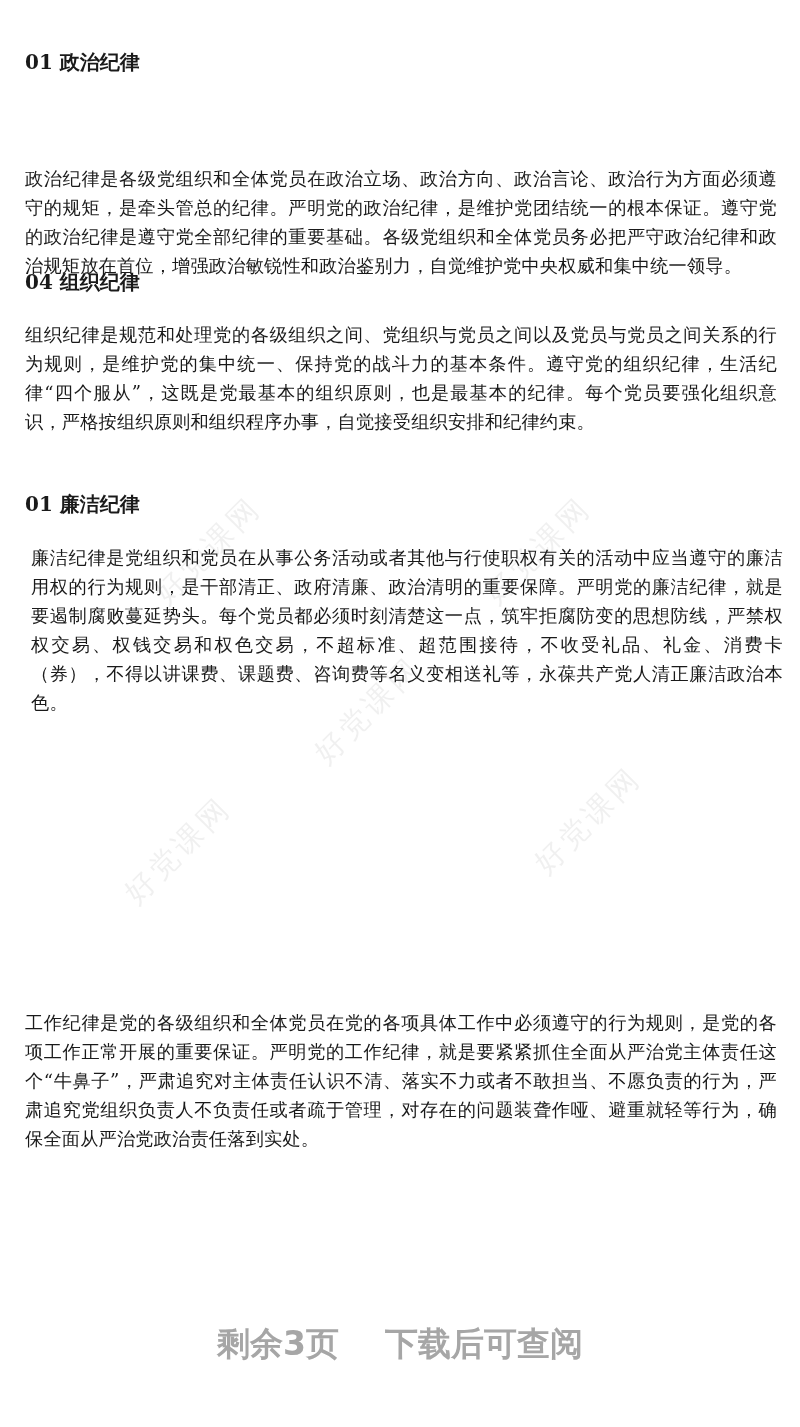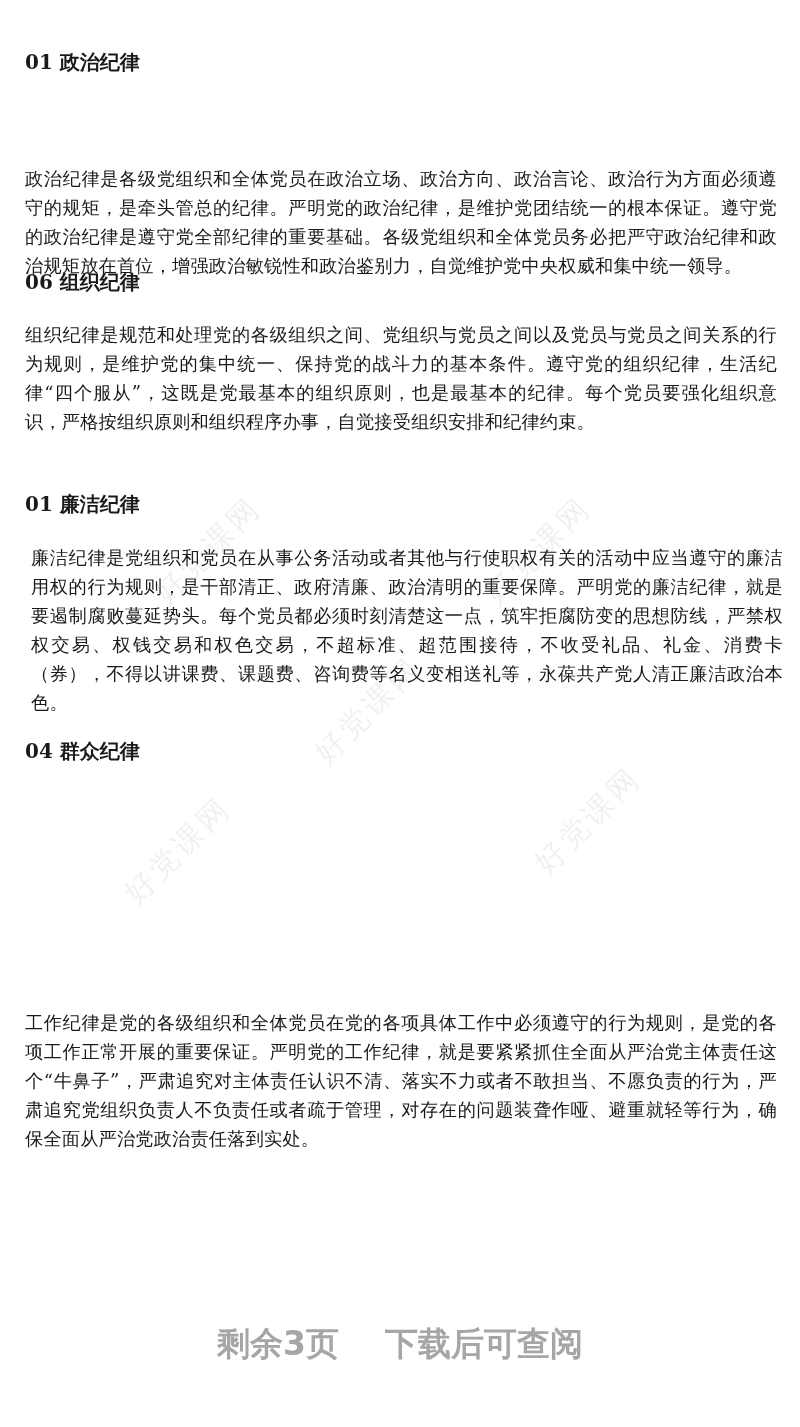--- a/index.html
+++ b/index.html
@@ -44,36 +44,33 @@
   <div class="watermark" style="left:520px; top:800px;">好党课网</div>
 
   <div class="section" style="top:50px;">
     <h2 class="heading">01 政治纪律</h2>
   </div>
   <div class="section" style="top:116px;margin-top:48px;">
     <p class="para">政治纪律是各级党组织和全体党员在政治立场、政治方向、政治言论、政治行为方面必须遵守的规矩，是牵头管总的纪律。严明党的政治纪律，是维护党团结统一的根本保证。遵守党的政治纪律是遵守党全部纪律的重要基础。各级党组织和全体党员务必把严守政治纪律和政治规矩放在首位，增强政治敏锐性和政治鉴别力，自觉维护党中央权威和集中统一领导。</p>
   </div>
 
   <div class="section" style="top:270px;">
-    <h2 class="heading">06 组织纪律</h2>
+    <h2 class="heading">04 组织纪律</h2>
   </div>
   <div class="section" style="top:320px;">
     <p class="para">组织纪律是规范和处理党的各级组织之间、党组织与党员之间以及党员与党员之间关系的行为规则，是维护党的集中统一、保持党的战斗力的基本条件。遵守党的组织纪律，生活纪律“四个服从”，这既是党最基本的组织原则，也是最基本的纪律。每个党员要强化组织意识，严格按组织原则和组织程序办事，自觉接受组织安排和纪律约束。</p>
   </div>
 
   <div class="section" style="top:492px;">
     <h2 class="heading">01 廉洁纪律</h2>
   </div>
   <div class="section" style="top:543px;margin-left:6px;">
     <p class="para">廉洁纪律是党组织和党员在从事公务活动或者其他与行使职权有关的活动中应当遵守的廉洁用权的行为规则，是干部清正、政府清廉、政治清明的重要保障。严明党的廉洁纪律，就是要遏制腐败蔓延势头。每个党员都必须时刻清楚这一点，筑牢拒腐防变的思想防线，严禁权权交易、权钱交易和权色交易，不超标准、超范围接待，不收受礼品、礼金、消费卡（券），不得以讲课费、课题费、咨询费等名义变相送礼等，永葆共产党人清正廉洁政治本色。</p>
   </div>
 
-  <div class="section" style="top:739px;">
-    <h2 class="heading">04 群众纪律</h2>
-  </div>
 
   <div class="section" style="top:1008px;">
     <p class="para">工作纪律是党的各级组织和全体党员在党的各项具体工作中必须遵守的行为规则，是党的各项工作正常开展的重要保证。严明党的工作纪律，就是要紧紧抓住全面从严治党主体责任这个“牛鼻子”，严肃追究对主体责任认识不清、落实不力或者不敢担当、不愿负责的行为，严肃追究党组织负责人不负责任或者疏于管理，对存在的问题装聋作哑、避重就轻等行为，确保全面从严治党政治责任落到实处。</p>
   </div>
 
 
   <div class="footer-cta">
     <span>剩余3页</span><span class="gap"></span><span>下载后可查阅</span>
   </div>
 </div>

